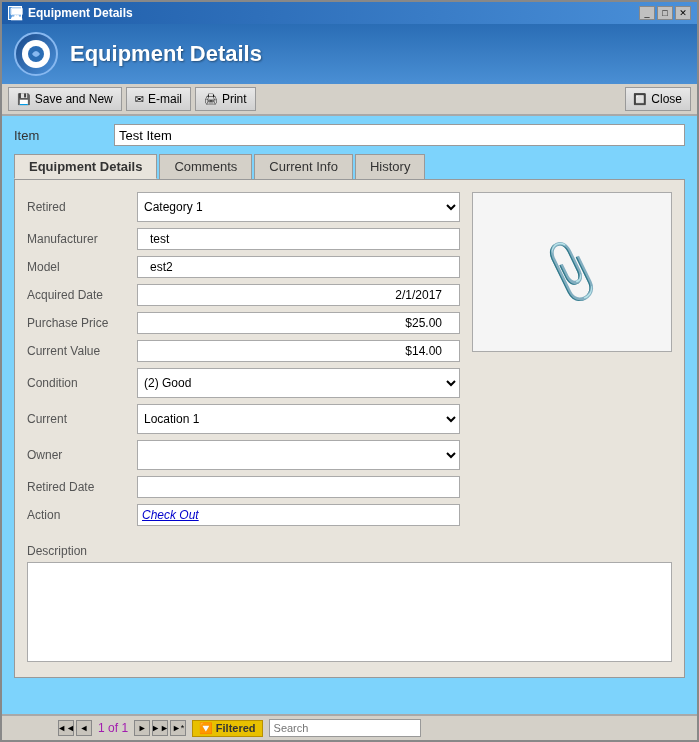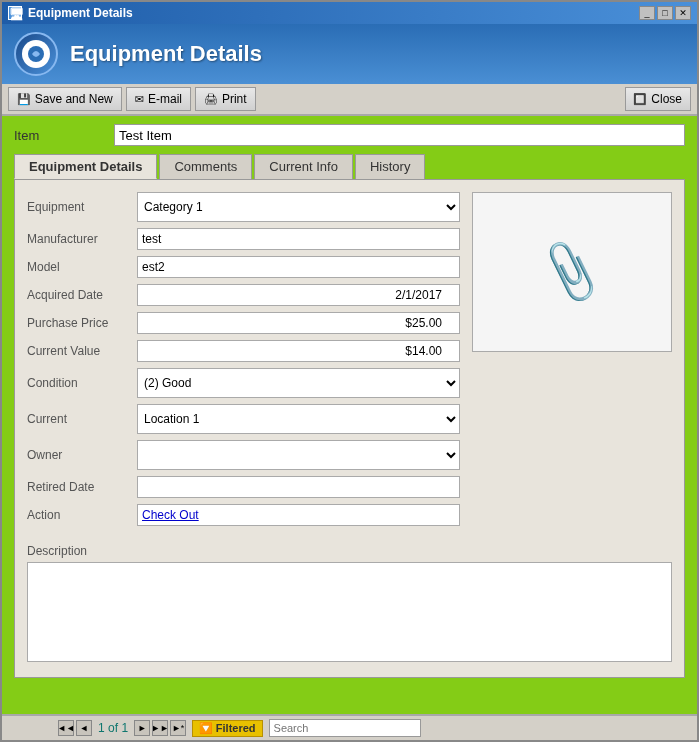--- a/index.html
+++ b/index.html
@@ -130,21 +130,21 @@
       font-size: 12px;
       cursor: pointer;
       display: flex;
       align-items: center;
       gap: 4px;
       height: 24px;
     }
     .content-area {
       flex: 1;
       padding: 8px 12px;
-      background: #84cc16;
+      background: #7dd3fc;
       overflow-y: auto;
     }
     .item-row {
       display: flex;
       align-items: center;
       margin-bottom: 8px;
     }
     .item-label {
       width: 100px;
       font-size: 13px;
@@ -205,21 +205,21 @@
       width: 110px;
       font-size: 12px;
       color: #555;
       flex-shrink: 0;
     }
     .form-input {
       flex: 1;
       height: 22px;
       border: 1px solid #aaa;
       background: white;
-      padding: 2px 4px;
+      padding: 2px 12px;
       font-size: 12px;
       outline: none;
     }
     .form-input-right {
       flex: 1;
       height: 22px;
       border: 1px solid #aaa;
       background: white;
       padding: 2px 17px;
       font-size: 12px;
@@ -296,21 +296,21 @@
       background: #c8c4bc;
       border: 1px solid #888;
       display: flex;
       align-items: center;
       justify-content: center;
       cursor: pointer;
       font-size: 9px;
     }
     .record-info {
       font-size: 12px;
-      color: #0f766e;
+      color: #a21caf;
     }
     .nav-group {
       display: flex;
       align-items: center;
       gap: 2px;
     }
     .filtered-badge {
       background: #e8c000;
       border: 1px solid #b89000;
       padding: 1px 6px;
@@ -401,21 +401,21 @@
         <span>History</span>
       </div>
     </div>
 
     <div class="tab-content">
       <div class="form-grid">
 
         <div class="form-left">
 
           <div class="form-row">
-            <span class="form-label">Equipment</span>
+            <span class="form-label">Retired</span>
             <select class="form-select">
               <option>Category 1</option>
               <option>Category 2</option>
             </select>
           </div>
 
           <div class="form-row">
             <span class="form-label">Manufacturer</span>
             <input class="form-input" type="text" value="test" style="">
           </div>
@@ -465,21 +465,21 @@
             </select>
           </div>
 
           <div class="form-row">
             <span class="form-label">Retired Date</span>
             <input class="form-input" type="text" value="" style="">
           </div>
 
           <div class="form-row">
             <span class="form-label">Action</span>
-            <div style="flex:1; height:22px; border:1px solid #aaa; background:white; padding:2px 4px; display:flex; align-items:center;">
+            <div style="flex:1; height:22px; border:1px solid #aaa; background:white; padding:2px 4px; display:flex; align-items:center;font-style:italic;">
               <a class="action-link">Check Out</a>
             </div>
           </div>
         </div>
 
         <div class="form-right">
           <div class="image-placeholder">
             <span class="paperclip-icon">📎</span>
           </div>
         </div>

